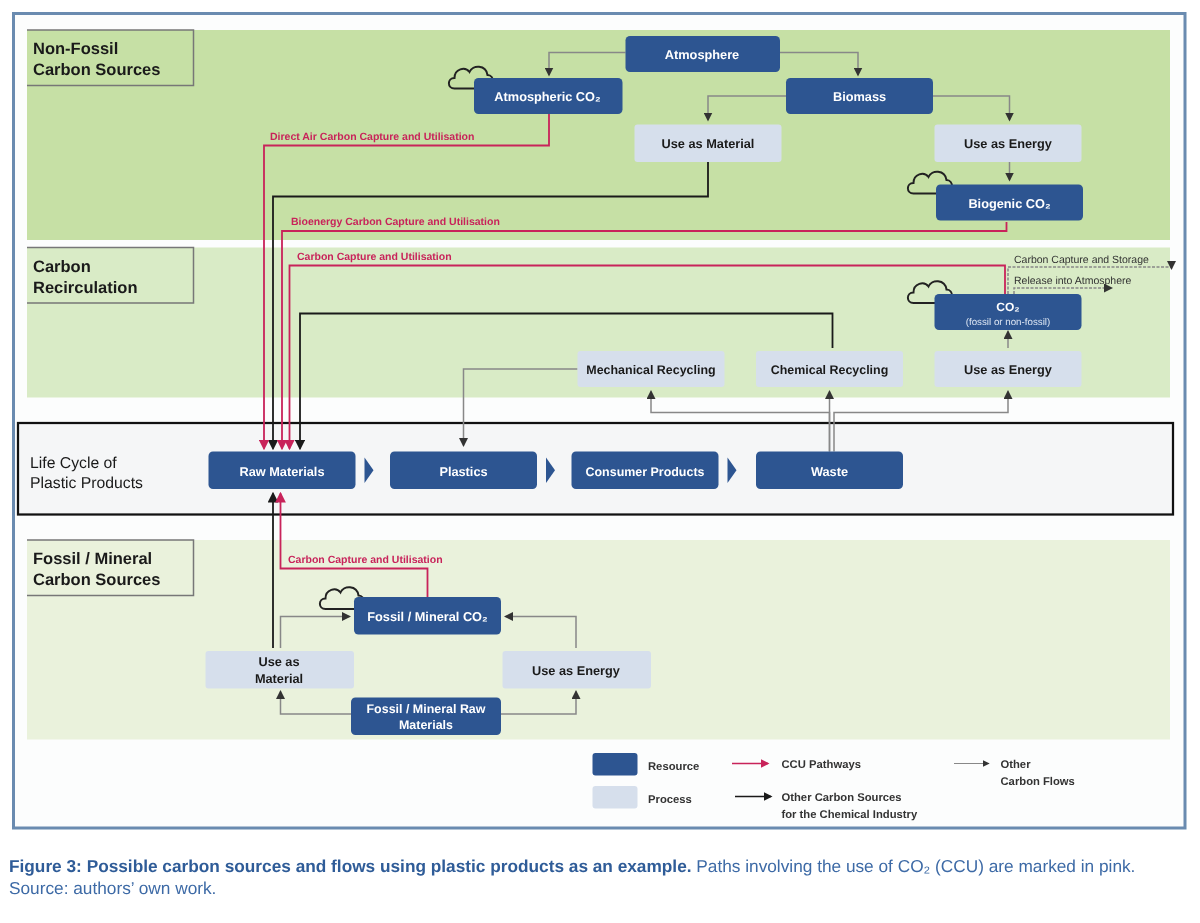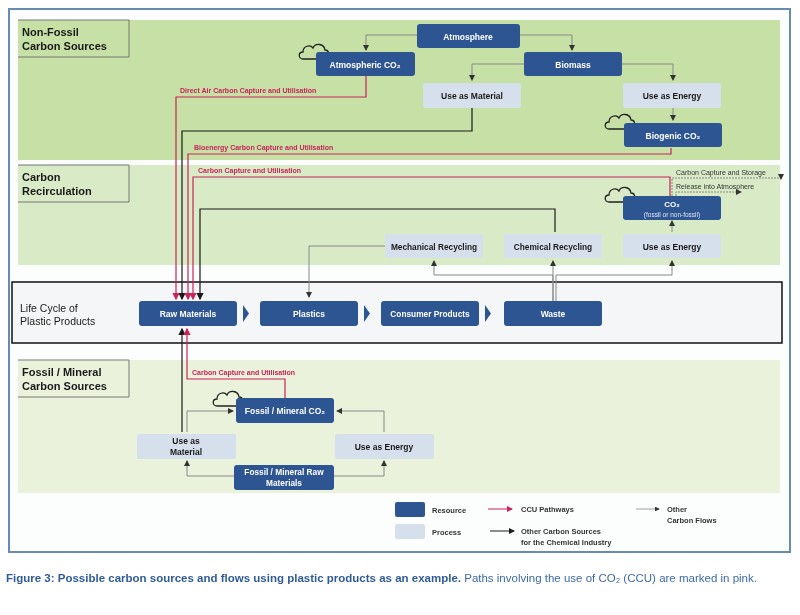--- a/index.html
+++ b/index.html
@@ -204,13 +204,14 @@
     <g>
       <line x1="636" y1="509" x2="659" y2="509" stroke="#888" stroke-width="0.8" marker-end="url(#arrG)"></line>
       <text x="667" y="512" font-size="7.5" font-weight="bold" fill="#333">Other</text>
       <text x="667" y="523" font-size="7.5" font-weight="bold" fill="#333">Carbon Flows</text>
     </g>
   </g>
 </svg>
 
 <div class="caption">
   <b>Figure 3: Possible carbon sources and flows using plastic products as an example.</b><span> Paths involving the use of CO₂ (CCU) are marked in pink.</span>
+  <span class="src">Source: authors’ own work.</span>
 </div>
 
 </body></html>

